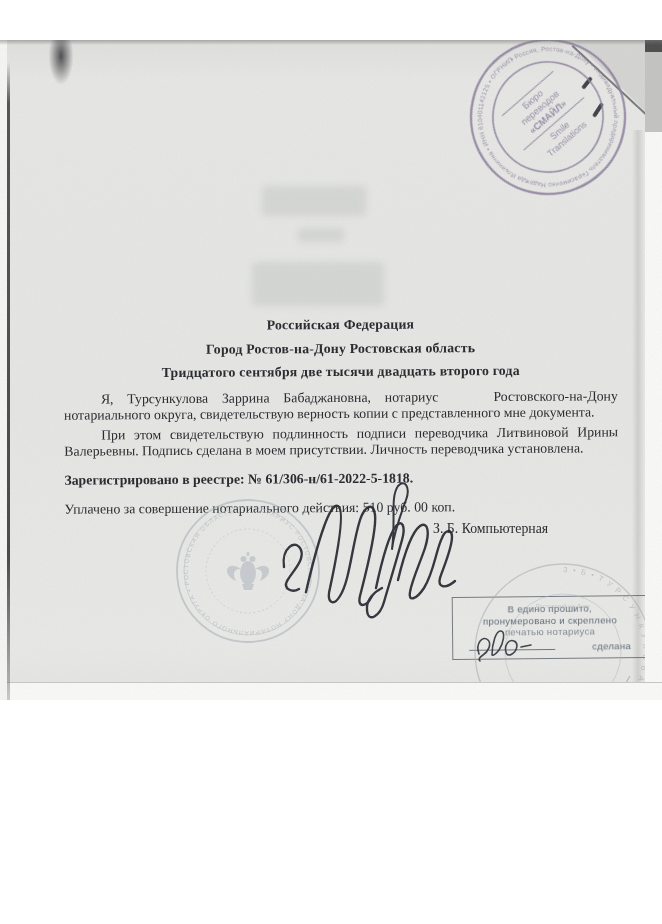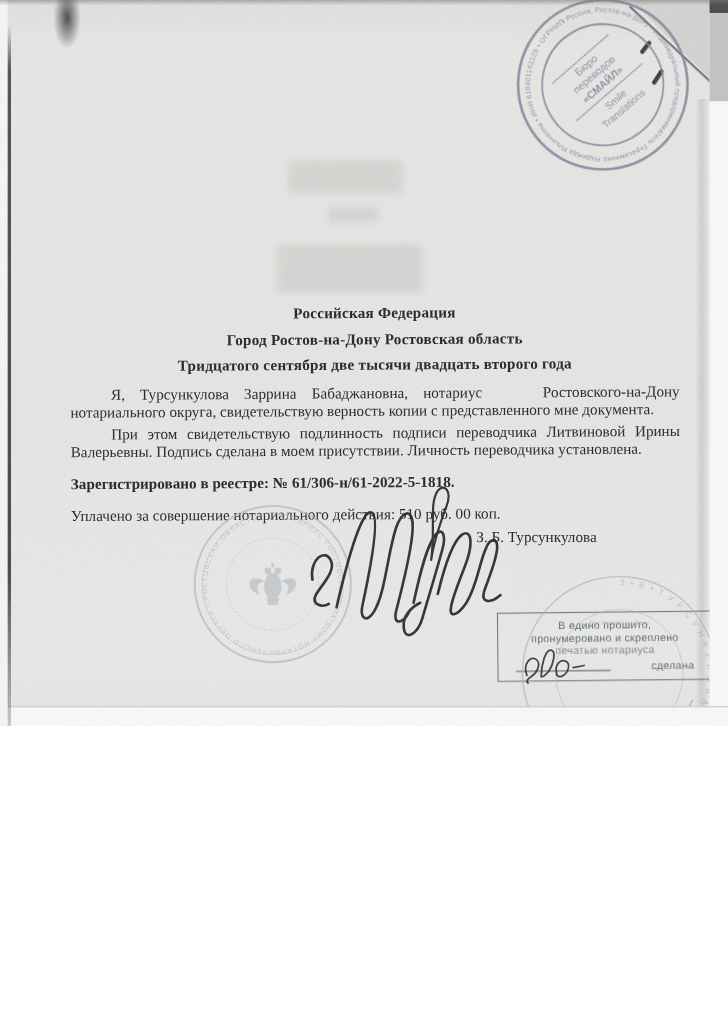--- a/index.html
+++ b/index.html
@@ -1,20 +1,21 @@
 <!DOCTYPE html>
 <html><head>
 <meta charset="utf-8">
 <style>
   html,body { margin:0; padding:0; background:#ffffff; }
   .page {
     position:relative; width:662px; height:660px; overflow:hidden;
     background:
       linear-gradient(180deg, #dfe0de 0%, #e7e8e5 6%, #e6e7e4 55%, #e9eae7 92%, #e4e5e2 100%);
     font-family:"Liberation Serif", serif;
+    margin-top:40px;
   }
   .edge-right { position:absolute; right:0; top:0; width:17px; height:924px; background:#fafaf9; }
   .edge-right-top-dark { position:absolute; right:0; top:0; width:17px; height:12px; background:#4a4a4a; }
   .edge-right-top-gray { position:absolute; right:0; top:12px; width:17px; height:80px; background:#c3c3c1; }
   .edge-bottom { position:absolute; left:0; bottom:0; width:662px; height:17px; background:#fafaf9; border-top:1.5px solid #c7c8c5; }
   .edge-left { position:absolute; left:0; top:0; width:7px; height:924px; background:#f6f6f5; }
   .edge-top { position:absolute; left:0; top:0; width:662px; height:5px;
     background:linear-gradient(180deg, rgba(120,120,118,.55), rgba(120,120,118,0)); }
   .left-line { position:absolute; left:6.5px; top:22px; width:3px; height:690px; filter:blur(.3px);
     background:linear-gradient(180deg, rgba(50,50,52,0), rgba(42,42,45,.8) 6%, rgba(42,42,45,.85) 72%, rgba(70,70,72,0)); }
@@ -76,21 +77,21 @@
   <div class="doc-block">
     <div class="doc-h">Российская Федерация</div>
     <div class="doc-h">Город Ростов-на-Дону Ростовская область</div>
     <div class="doc-h">Тридцатого сентября две тысячи двадцать второго года</div>
     <p class="doc-p doc-p1">Я, Турсункулова Заррина Бабаджановна, нотариус&nbsp;&nbsp;&nbsp; Ростовского-на-Дону нотариального округа, свидетельствую верность копии с представленного мне документа.</p>
     <p class="doc-p">При этом свидетельствую подлинность подписи переводчика Литвиновой Ирины Валерьевны. Подпись сделана в моем присутствии. Личность переводчика установлена.</p>
     <div class="doc-reg">Зарегистрировано в реестре: № 61/306-н/61-2022-5-1818.</div>
     <div class="doc-fee">Уплачено за совершение нотариального действия: 510 руб. 00 коп.</div>
   </div>
 
-  <div class="sig-name">З. Б. Турсункулова</div>
+  <div class="sig-name">З. Б. Компьютерная</div>
 
   <div class="bind-stamp">
     <div>В едино прошито,</div>
     <div>пронумеровано и скреплено</div>
     <div class="faintline">печатью нотариуса</div>
     <div class="bind-row">
       <div class="bind-underline"></div>
       <span class="bind-sheets">сделана</span>
     </div>
   </div>

